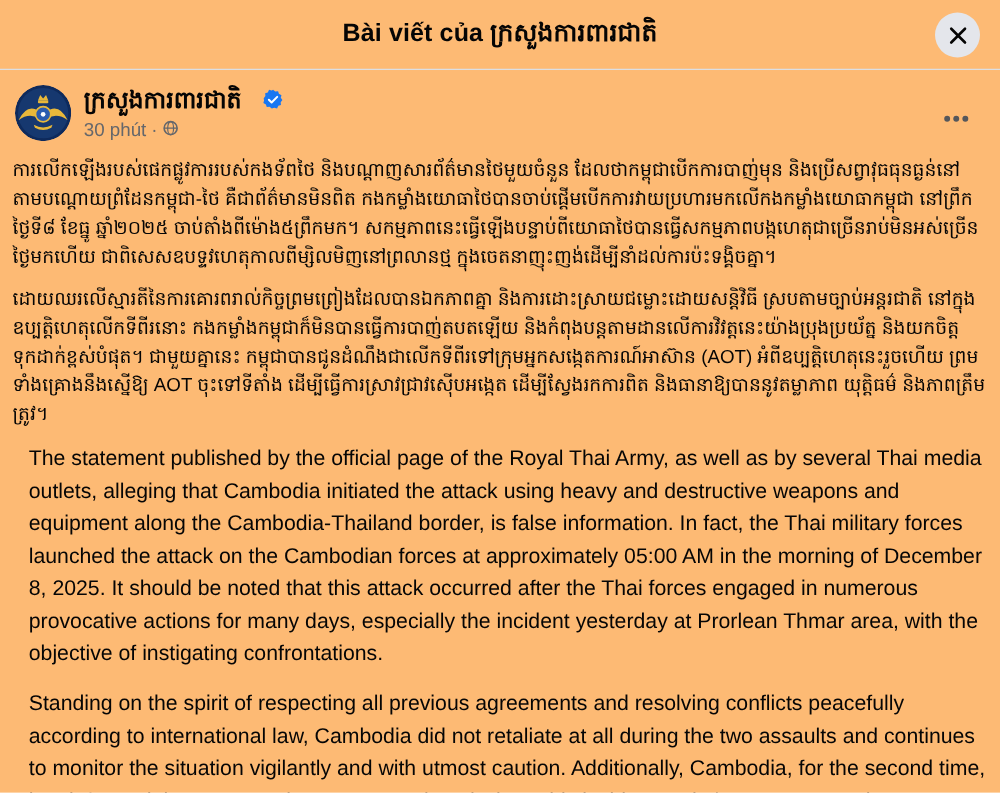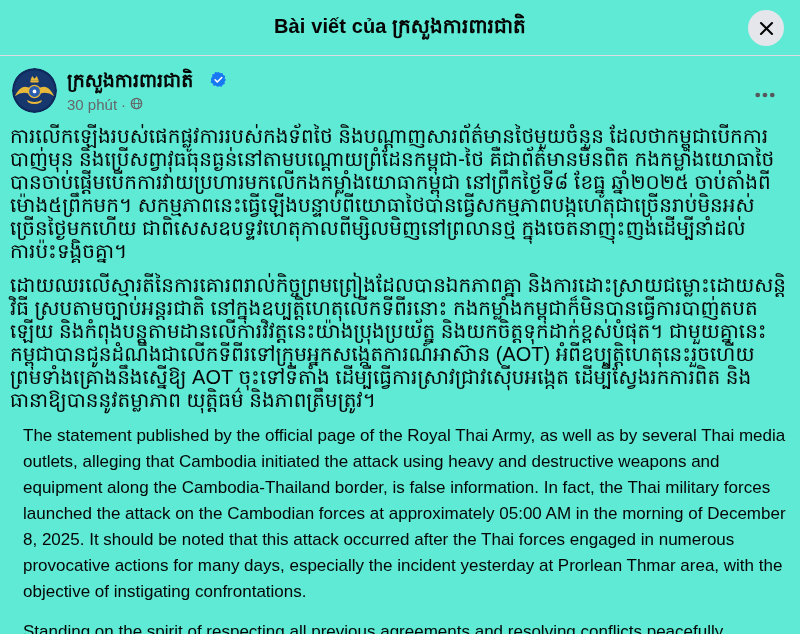--- a/index.html
+++ b/index.html
@@ -4,21 +4,21 @@
 <style>
   * { margin: 0; padding: 0; box-sizing: border-box; }
   html, body { width: 800px; }
   body {
     height: 634px;
     overflow: hidden;
     background: #ffffff;
     font-family: "Liberation Sans", "DejaVu Sans", sans-serif;
     color: #050505;
   }
-  .modal { width: 800px; height: 634px; background: #5eead4; display: flex; flex-direction: column; }
+  .modal { width: 800px; height: 634px; background: #fdba74; display: flex; flex-direction: column; }
 
   
   .modal-header {
     position: relative;
     height: 56px;
     flex: 0 0 56px;
     display: flex;
     align-items: center;
     justify-content: center;
     border-bottom: 1px solid #dcdee3;
@@ -87,21 +87,21 @@
     margin-top: 8px;
     border-radius: 50%;
     cursor: pointer;
     flex: 0 0 auto;
   }
 
   
   .post-body { padding: 8px 10px 0 10px; }
   .post-body p { margin-bottom: 11px; }
   p.km {
-    font-size: 20px;
+    font-size: 15px;
     line-height: 23px;
     color: #050505;
     text-align: left;
   }
   p.en {
     font-size: 17px;
     line-height: 26px;
     color: #050505;
     margin-left: 13px;
   }

